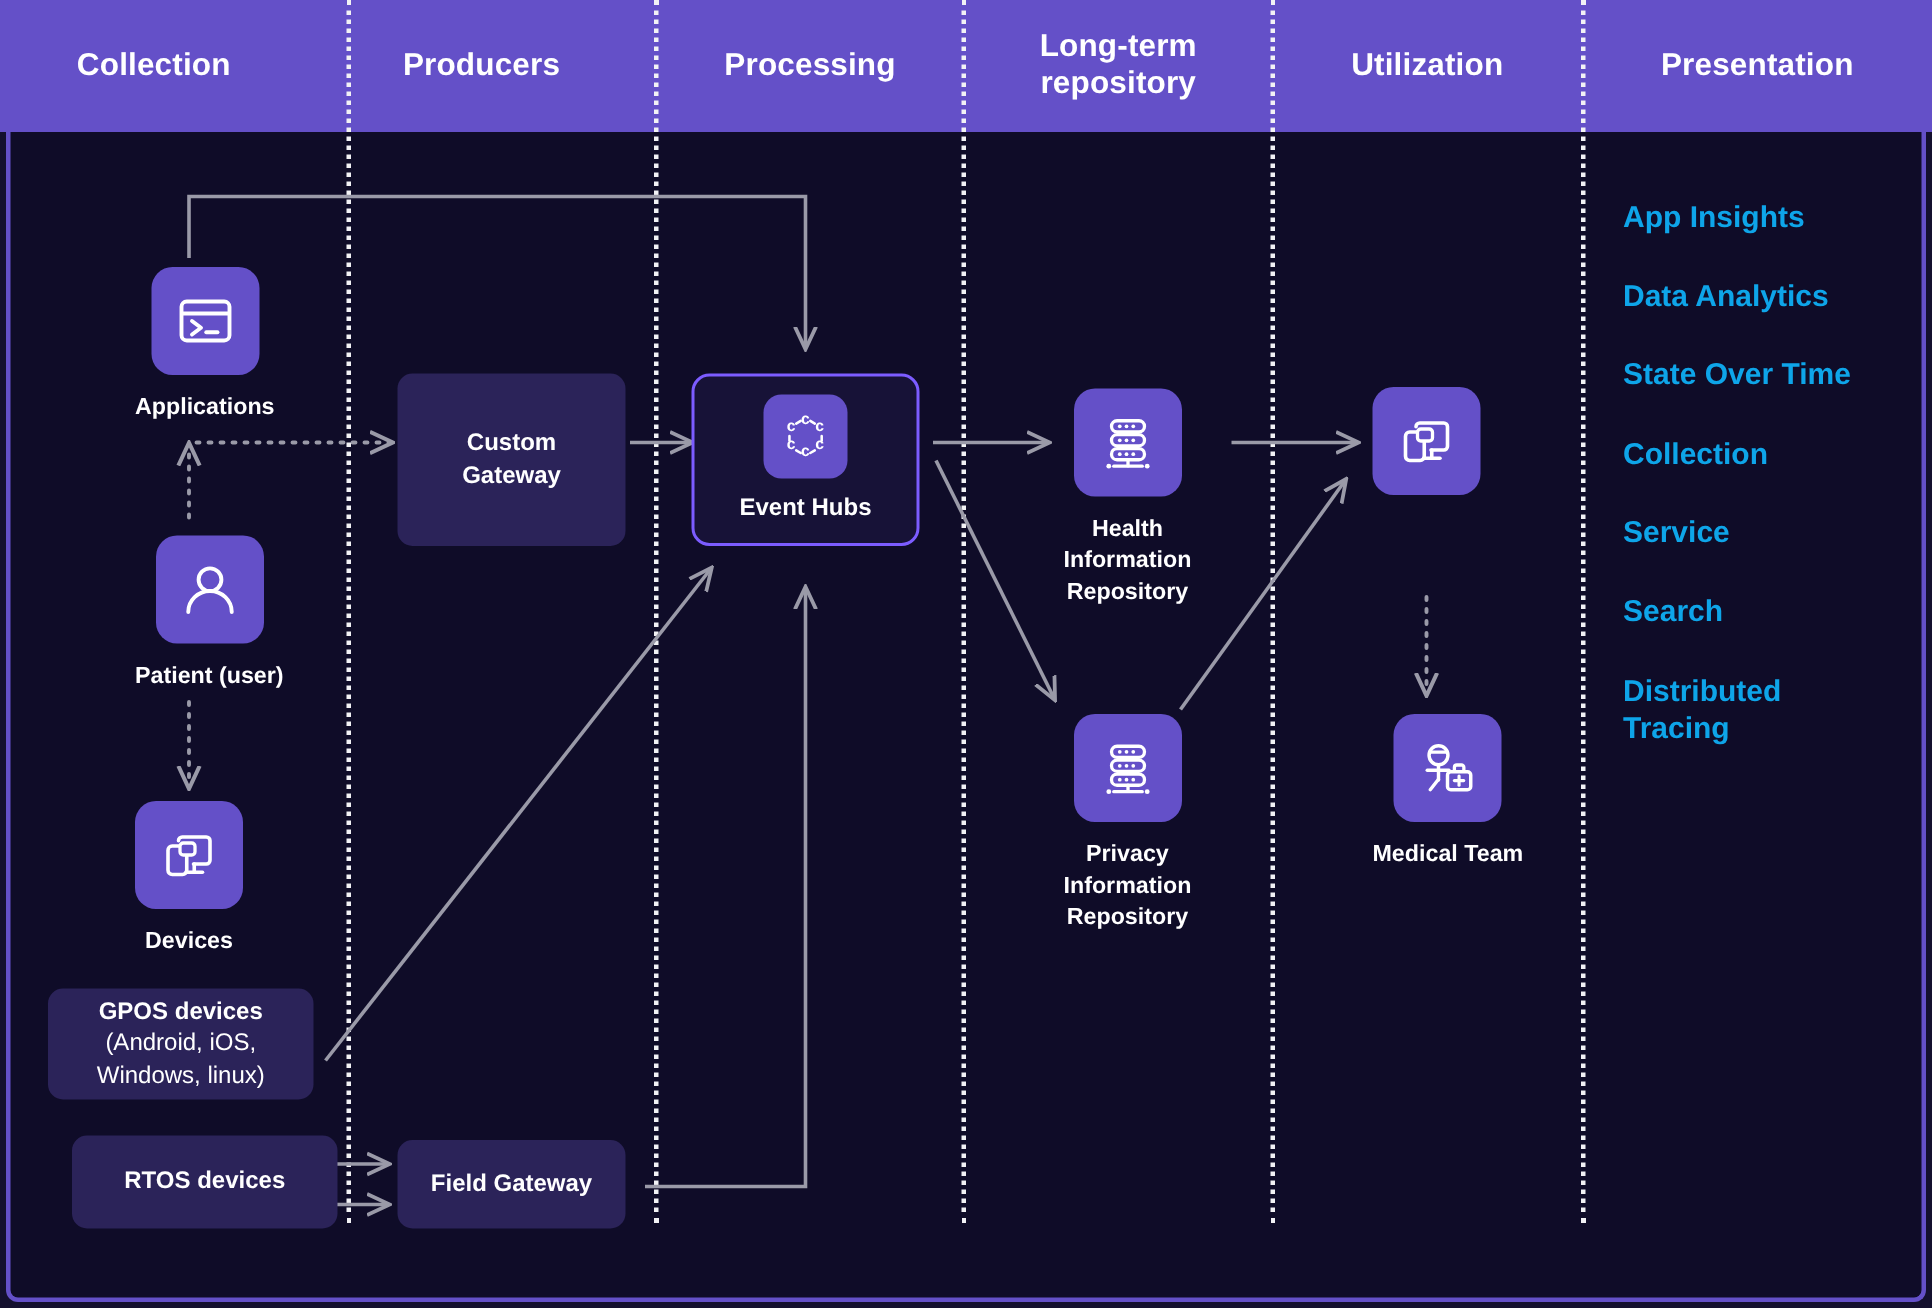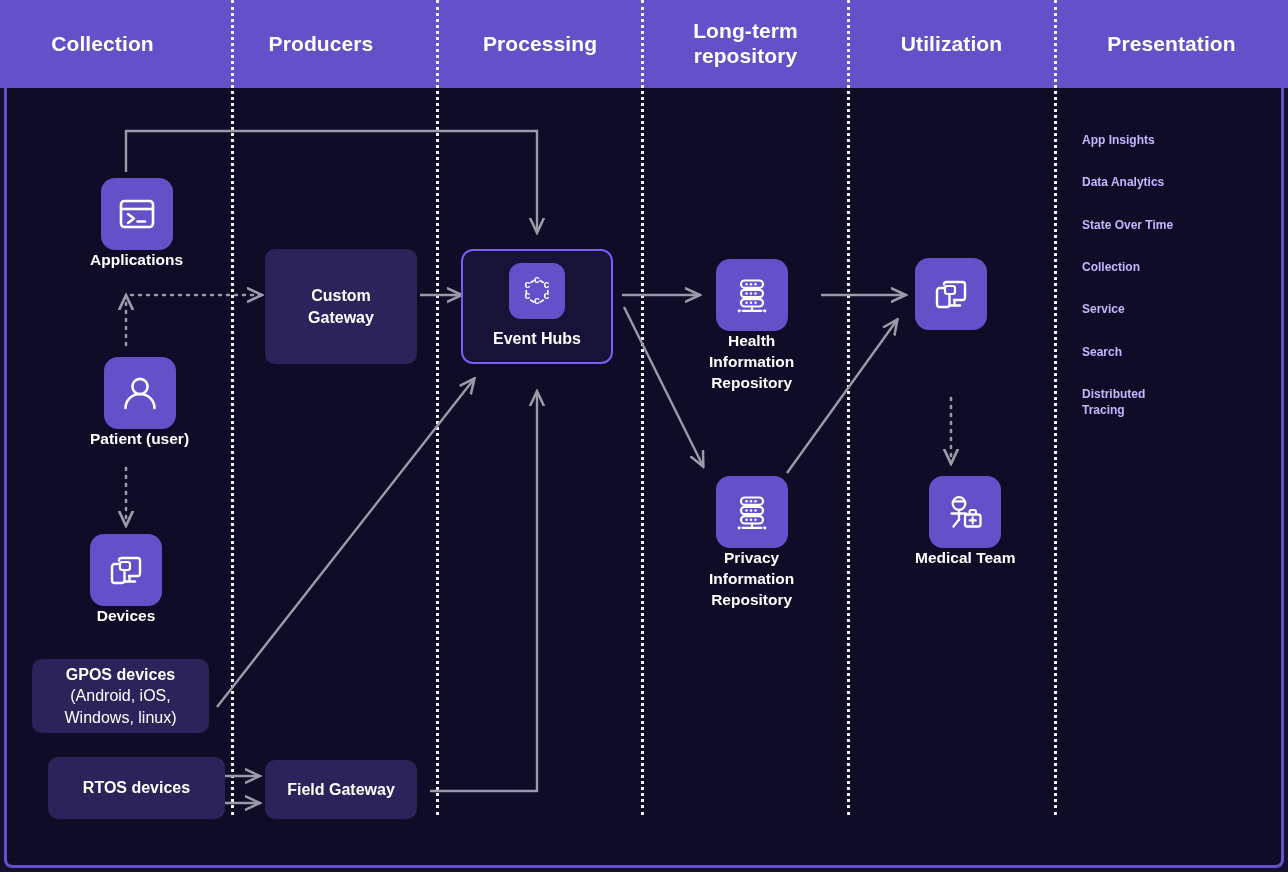--- a/index.html
+++ b/index.html
@@ -60,21 +60,21 @@
     z-index: 6;
   }
   .icon-tile {
     width: 72px; height: 72px;
     background: #6450c8;
     border-radius: 14px;
     display: flex; align-items: center; justify-content: center;
   }
   .icon-tile svg { display: block; }
   .node-label {
-    margin-top: 0;
+    margin-top: 12px;
     color: #ffffff;
     font-size: 15.5px;
     font-weight: bold;
     text-align: center;
     line-height: 1.35;
     white-space: pre-line;
   }
 
   
   .box {
@@ -108,22 +108,22 @@
   .ehub-card .icon-tile { width: 56px; height: 56px; border-radius: 12px; }
   .ehub-card .node-label { margin-top: 9px; font-size: 16px; }
 
   
   .pres-list {
     position: absolute;
     z-index: 6;
     display: flex; flex-direction: column;
   }
   .pres-item {
-    color: #c4b5fd;
-    font-size: 12px;
+    color: #0ea5e9;
+    font-size: 20px;
     font-weight: bold;
     line-height: 1.28;
     margin-bottom: 27px;
     white-space: pre-line;
   }
 
   
   .connectors {
     position: absolute; left: 0; top: 0;
     width: 1288px; height: 872px;

